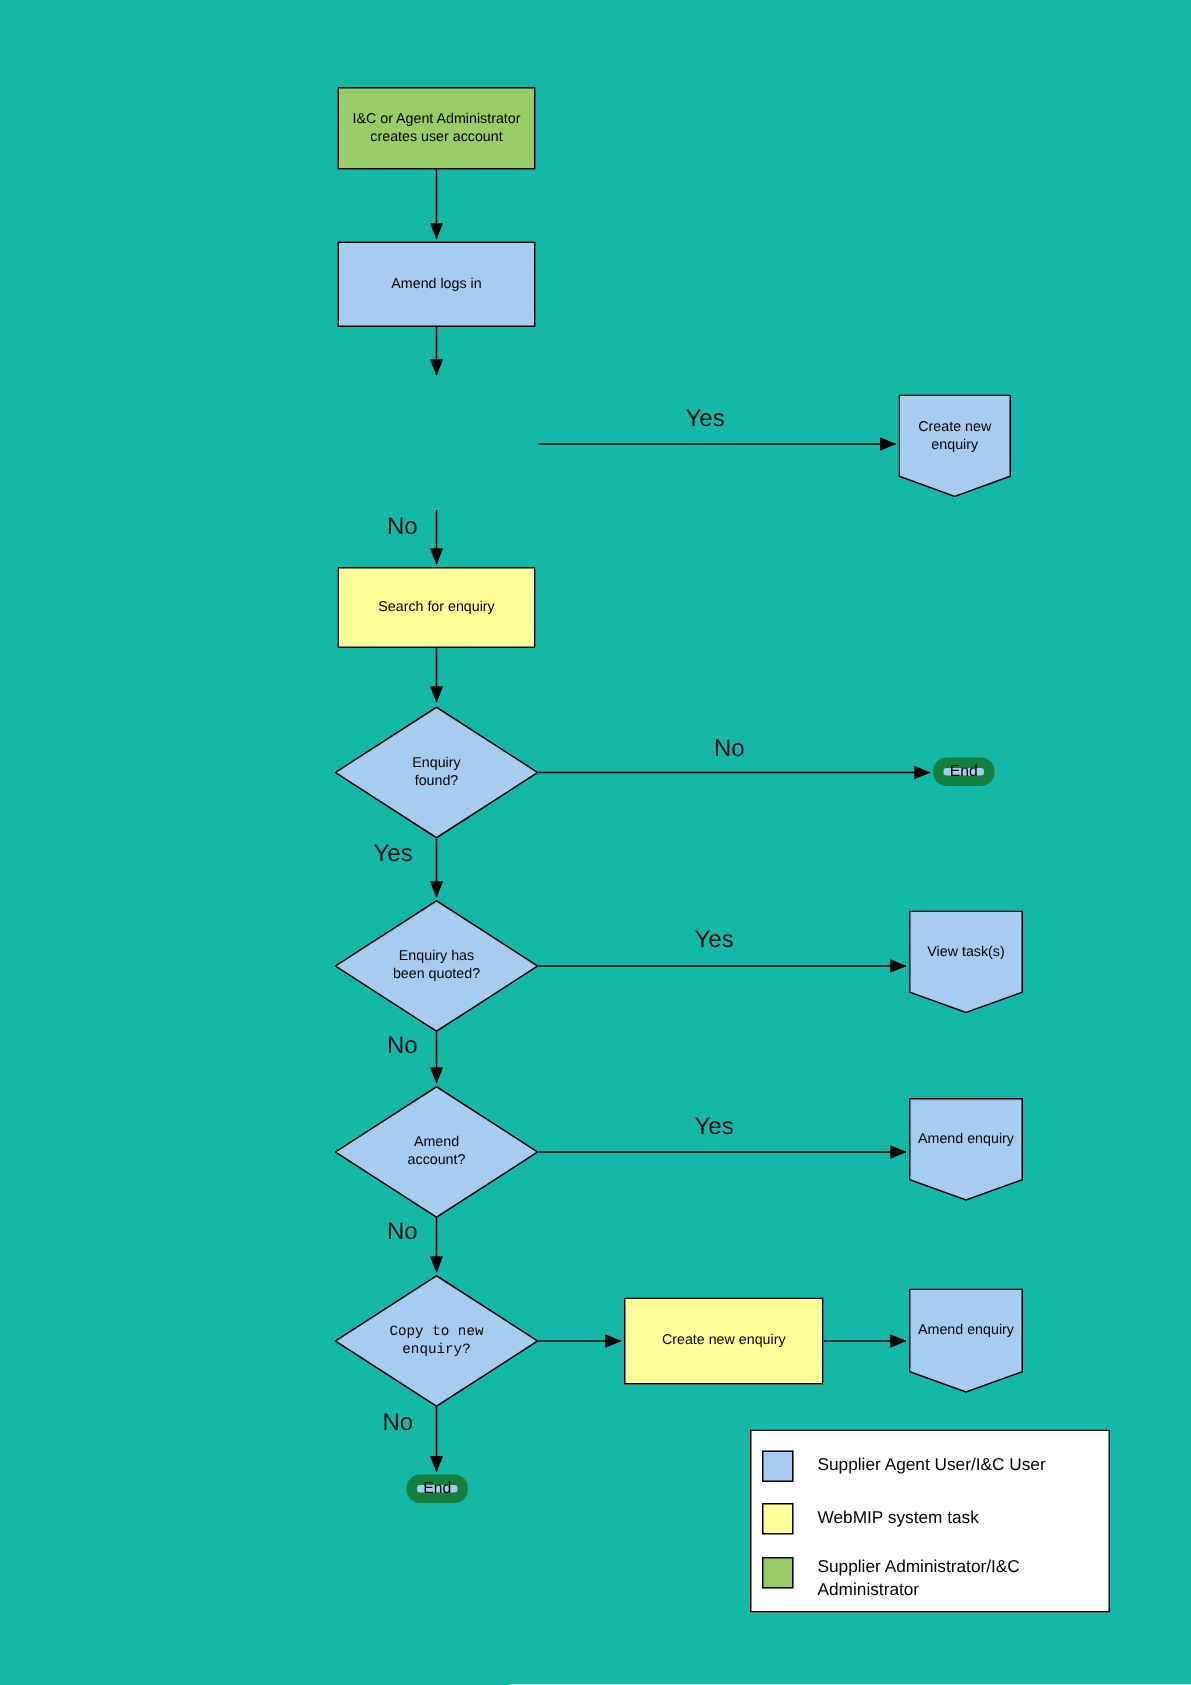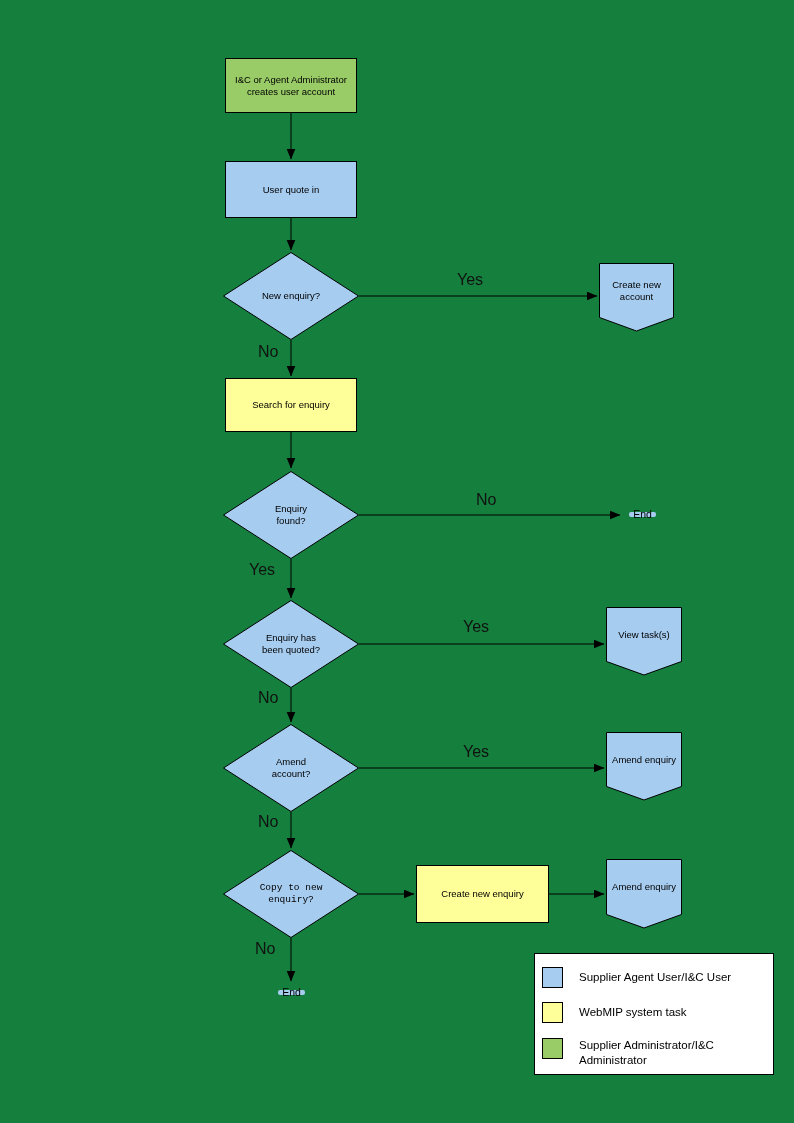--- a/index.html
+++ b/index.html
@@ -1,36 +1,36 @@
 <!DOCTYPE html>
 <html><head>
 <meta charset="utf-8">
 <style>
   html,body{margin:0;padding:0;background:#fff;}
-  #page{position:relative;width:794px;height:1123px;background:#15803d;
+  #page{position:relative;width:794px;height:1123px;background:#14b8a6;
         font-family:"Liberation Sans", sans-serif;overflow:hidden;}
   #wires{position:absolute;left:0;top:0;width:794px;height:1123px;}
   #wires line{stroke:#000;stroke-width:1;}
   .node{position:absolute;display:flex;align-items:center;justify-content:center;
         text-align:center;font-size:9.5px;color:#000;line-height:1.25;
         white-space:pre-line;box-sizing:border-box;}
   .rect{border:1px solid #000;}
   .fill-user{background:#a6ccf0;}
   .fill-task{background:#ffff99;}
   .fill-admin{background:#99cc66;}
   .shape-wrap{position:absolute;}
   .shape-wrap svg{position:absolute;left:0;top:0;}
   .shape-label{position:absolute;left:0;top:0;width:100%;display:flex;
         align-items:center;justify-content:center;text-align:center;
         font-size:9.5px;line-height:1.25;white-space:pre-line;color:#000;}
   .stadium{border:7px solid #15803d;border-radius:9px;background:#a6ccf0;
         font-size:10.5px;}
   .edge-label{position:absolute;font-size:16px;color:#111;line-height:1;
         white-space:nowrap;}
-  #legend{position:absolute;left:534px;top:953px;width:240px;height:122px;
+  #legend{position:absolute;left:500px;top:953px;width:240px;height:122px;
         border:1px solid #000;background:#fff;box-sizing:border-box;}
   .legend-row{position:absolute;left:7px;display:flex;align-items:center;}
   .legend-row.top-align{align-items:flex-start;}
   .swatch{width:21px;height:21px;border:1px solid #000;flex:0 0 auto;
         box-sizing:border-box;}
   .legend-text{margin-left:16px;font-size:11.5px;color:#000;width:185px;
         line-height:1.3;}
 </style>
 </head>
 <body>
@@ -55,32 +55,26 @@
     <line x1="359" y1="768" x2="604" y2="768" marker-end="url(#arw)"></line>
     <line x1="291" y1="812" x2="291" y2="848" marker-end="url(#arw)"></line>
     <line x1="359" y1="894" x2="414" y2="894" marker-end="url(#arw)"></line>
     <line x1="549" y1="894" x2="604" y2="894" marker-end="url(#arw)"></line>
     <line x1="291" y1="938" x2="291" y2="981" marker-end="url(#arw)"></line>
   </svg>
 
   <div class="node rect fill-admin" style="left:225px;top:58px;width:132px;height:55px;">I&amp;C or Agent Administrator
 creates user account</div>
 
-  <div class="node rect fill-user" style="left:225px;top:161px;width:132px;height:57px;">User quote in</div>
+  <div class="node rect fill-user" style="left:225px;top:161px;width:132px;height:57px;">Amend logs in</div>
 
   <div class="node rect fill-task" style="left:225px;top:378px;width:132px;height:54px;">Search for enquiry</div>
 
   <div class="node rect fill-task" style="left:416px;top:865px;width:133px;height:58px;">Create new enquiry</div>
 
-  <div class="shape-wrap" style="left:223px;top:252px;width:136px;height:88px;">
-    <svg width="136" height="88">
-        <polygon points="68,0.5 135.5,44 68,87.5 0.5,44" fill="#a6ccf0" stroke="#000" stroke-width="1"></polygon>
-      </svg>
-    <span class="shape-label" style="height:88px;">New enquiry?</span>
-  </div>
 
   <div class="shape-wrap" style="left:223px;top:471px;width:136px;height:88px;">
     <svg width="136" height="88">
         <polygon points="68,0.5 135.5,44 68,87.5 0.5,44" fill="#a6ccf0" stroke="#000" stroke-width="1"></polygon>
       </svg>
     <span class="shape-label" style="height:88px;">Enquiry
 found?</span>
   </div>
 
   <div class="shape-wrap" style="left:223px;top:600px;width:136px;height:88px;">
@@ -105,21 +99,21 @@
       </svg>
     <span class="shape-label" style="height:88px;">Copy to new
 enquiry?</span>
   </div>
 
   <div class="shape-wrap" style="left:599px;top:263px;width:75px;height:69px;">
     <svg width="75" height="69">
         <polygon points="0.5,0.5 74.5,0.5 74.5,54.5 37.5,68 0.5,54.5" fill="#a6ccf0" stroke="#000" stroke-width="1"></polygon>
       </svg>
     <span class="shape-label" style="height:55px;">Create new
-account</span>
+enquiry</span>
   </div>
 
   <div class="shape-wrap" style="left:606px;top:607px;width:76px;height:69px;">
     <svg width="76" height="69">
         <polygon points="0.5,0.5 75.5,0.5 75.5,54.5 38,68 0.5,54.5" fill="#a6ccf0" stroke="#000" stroke-width="1"></polygon>
       </svg>
     <span class="shape-label" style="height:55px;">View task(s)</span>
   </div>
 
   <div class="shape-wrap" style="left:606px;top:732px;width:76px;height:69px;">

